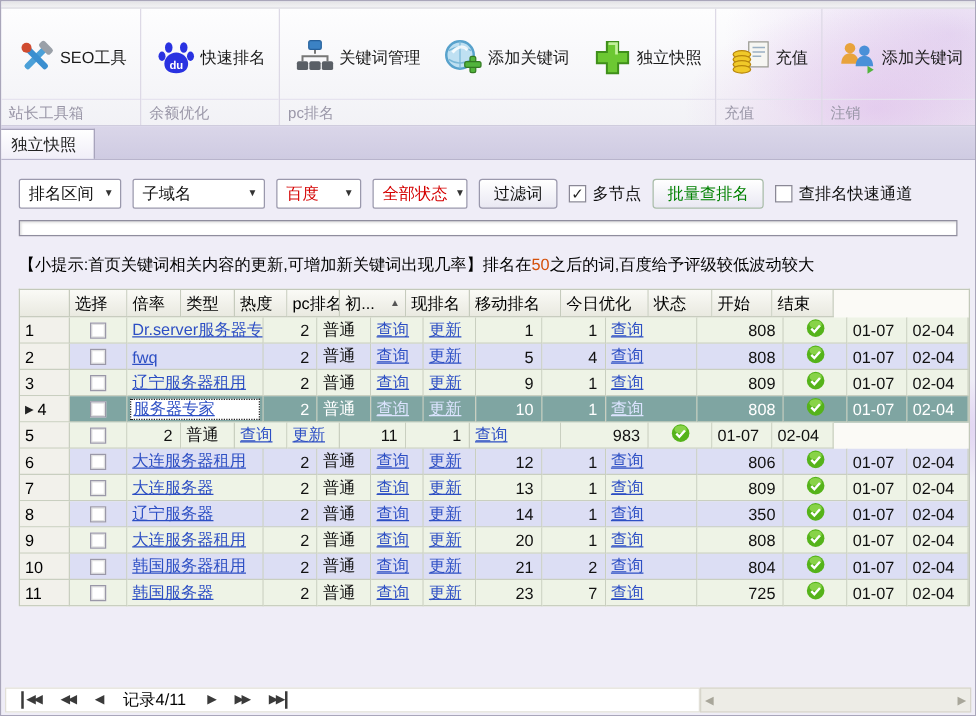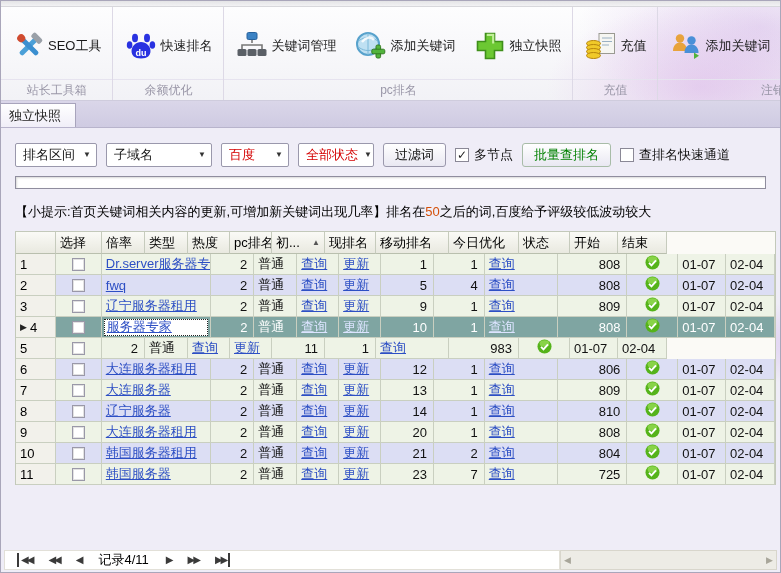--- a/index.html
+++ b/index.html
@@ -16,21 +16,21 @@
       radial-gradient(260px 140px at 760px 20px, rgba(190,150,220,.35), rgba(255,255,255,0) 70%),
       linear-gradient(#fdfdfe,#f2f2f6);
       border-bottom:1px solid #cfccdd; }
   .rgroup { display:flex; flex-direction:column; border-right:1px solid #ddd9e6; }
   .rbtns { flex:1; display:flex; align-items:stretch; padding:3px 2px 0 2px; }
   .rbtn { display:flex; align-items:center; justify-content:flex-start; gap:2px; padding:5px 9px 2px 9px; cursor:default; }
   .rbtn .ricon { width:34px; height:30px; display:flex; align-items:center; justify-content:center; }
   .rbtn .rlabel-text { font-size:13px; color:#1a1a1a; white-space:nowrap; }
   .rsmallcol { display:flex; flex-direction:column; justify-content:center; gap:10px; padding:0 10px; }
   .rsmall { font-size:13px; color:#1a1a1a; white-space:nowrap; }
-  .rgroup-label { height:21px; line-height:20px; text-align:center; color:#9a97a8; font-size:12px; border-top:1px solid #e6e3ef; white-space:nowrap; padding:0 6px; }
+  .rgroup-label { height:21px; line-height:20px; color:#9a97a8; font-size:12px; border-top:1px solid #e6e3ef; white-space:nowrap; padding:0 6px; }
   .rgroup.gfill { flex:1; border-right:none; }
 
   
   .tabstrip { height:27px; background:linear-gradient(#dad6e9,#cfcbe2); display:flex; align-items:flex-end; padding-left:0; border-bottom:1px solid #b8b4cc; }
   .tab { margin-left:-9px; height:24px; padding:3px 14px 0 16px; background:linear-gradient(#ffffff,#f0eef8); border:1px solid #a8a4bc; border-bottom:none; font-size:13px; color:#222; }
 
   
   .content { display:flex; flex-direction:column; height:445px; background:
       radial-gradient(200px 60px at 730px 215px, rgba(205,175,235,.5), rgba(255,255,255,0) 70%),
       #efedf7; }
@@ -570,21 +570,21 @@
             <a class="cell-link">查询</a>
           </div>
           <div class="td " style="width: 42px;">
             <a class="cell-link">更新</a>
           </div>
           <div class="td num" style="width: 53px;">14</div>
           <div class="td num" style="width: 51px;">1</div>
           <div class="td " style="width: 73px;">
             <a class="cell-link">查询</a>
           </div>
-          <div class="td num" style="width: 70px;">810</div>
+          <div class="td num" style="width: 70px;">350</div>
           <div class="td ctr" style="width: 51px;">
             <span><svg width="15" height="15" viewBox="0 0 16 16">
                 <circle cx="8" cy="8" r="7.5" fill="#55b31a"></circle>
                 <ellipse cx="8" cy="4.8" rx="5.2" ry="3.4" fill="#9ade58" opacity="0.75"></ellipse>
                 <path d="M4.3 8.4l2.6 2.7 4.8-5.4" stroke="#fff" stroke-width="2" fill="none"></path>
               </svg></span>
           </div>
           <div class="td " style="width: 48px;">01-07</div>
           <div class="td " style="width: 49px;">02-04</div>
         </div>

